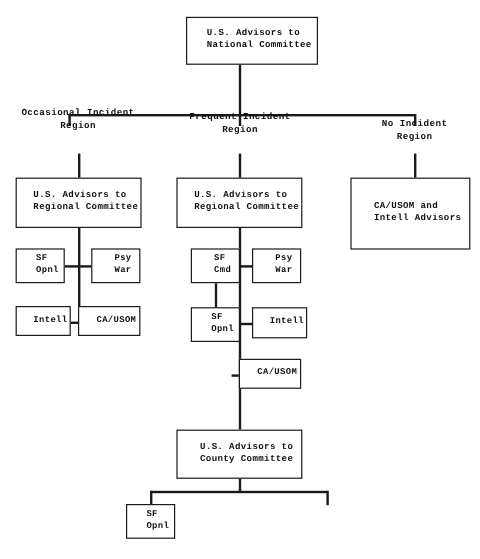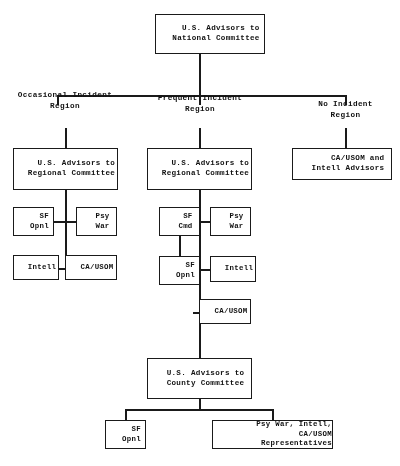--- a/index.html
+++ b/index.html
@@ -18,21 +18,21 @@
   }
   
   .box {
     position: absolute;
     box-sizing: border-box;
     border: 1.5px solid #1a1a1a;
     background: #ffffff;
     display: flex;
     align-items: center;
     justify-content: center;
-    text-align: right;
+    text-align: left;
     color: #111111;
     z-index: 3;
     padding-left: 12px;
   }
   .box .lines {
     line-height: 1.30;
     letter-spacing: 0.30px;
     white-space: pre-line;
     font-weight: 700;
   }
@@ -94,21 +94,21 @@
   <div class="box big" style="left:13px; top:148px; width:105px; height:42px;">
     <span class="lines">U.S. Advisors to
 Regional Committee</span>
   </div>
 
   <div class="box big" style="left:147px; top:148px; width:105px; height:42px;">
     <span class="lines">U.S. Advisors to
 Regional Committee</span>
   </div>
 
-  <div class="box big" style="left:292px; top:148px; width:100px; height:32px;">
+  <div class="box big" style="left:292px; top:148px; width:100px; height:60px;">
     <span class="lines">CA/USOM and
 Intell Advisors</span>
   </div>
 
   <div class="ln v" style="left:65px; top:190px; height:82px;"></div>
 
   <div class="box small" style="left:13px; top:207px; width:41px; height:29px;">
     <span class="lines">SF
 Opnl</span>
   </div>
@@ -167,18 +167,14 @@
   <div class="ln v" style="left:199px; top:399px; height:11px;"></div>
   <div class="ln h" style="left:125px; top:409px; width:148px;"></div>
   <div class="ln v" style="left:125px; top:409px; height:12px;"></div>
   <div class="ln v" style="left:272px; top:409px; height:12px;"></div>
 
   <div class="box small" style="left:105px; top:420px; width:41px; height:29px;">
     <span class="lines">SF
 Opnl</span>
   </div>
 
-  <div class="box wide" style="left:212px; top:420px; width:121px; height:29px;">
-    <span class="lines">Psy War, Intell,
-CA/USOM Representatives</span>
-  </div>
 
 </div>
 
 </body></html>

